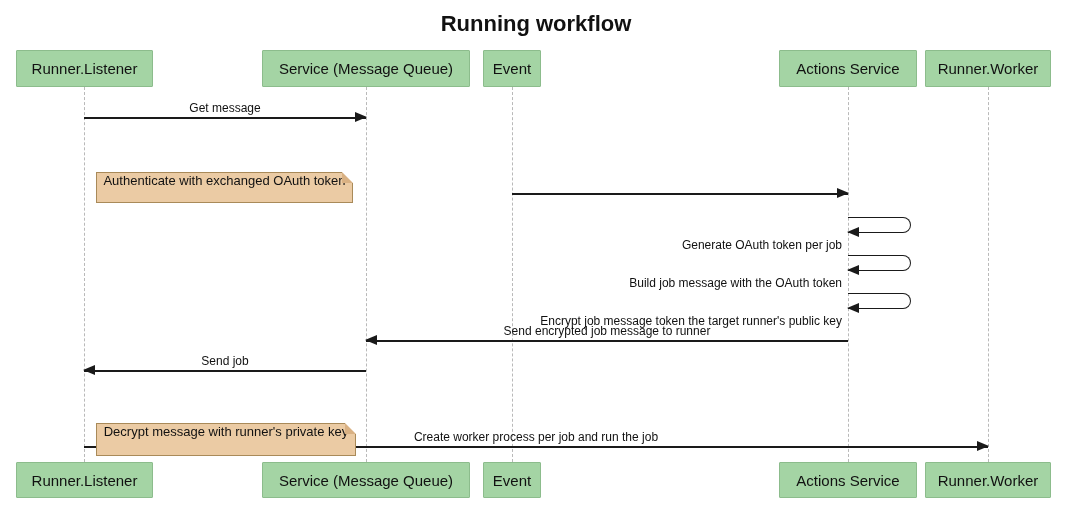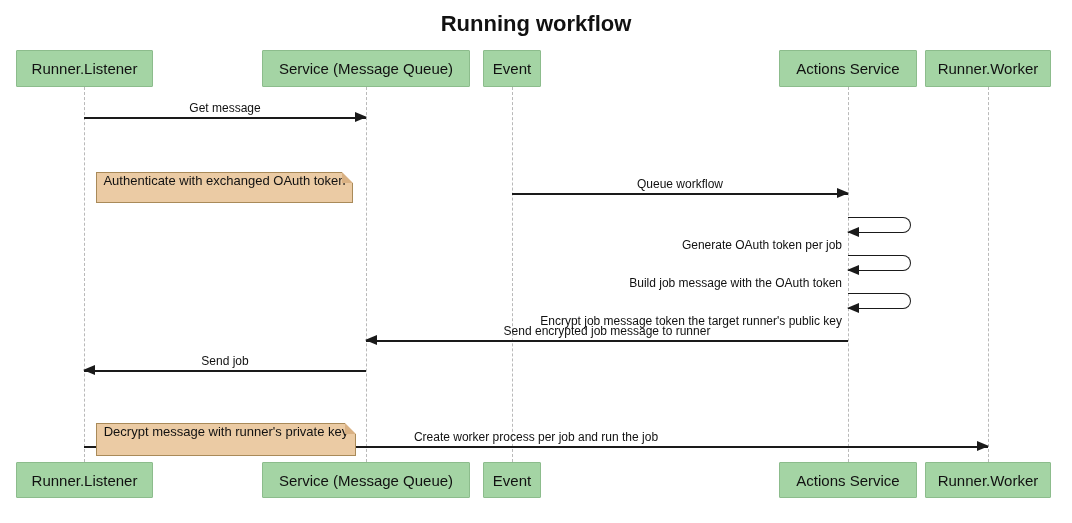--- a/index.html
+++ b/index.html
@@ -102,21 +102,20 @@
   <div class="arrow" style="left:84px;top:112px;width:282px">
     <div class="line"></div>
     <div class="head right"></div>
   </div>
 
   <div class="note" style="left:96px;top:133px;width:257px;height:31px">
     <span>Authenticate with exchanged OAuth token</span>
     <span class="fold"></span>
   </div>
 
-  <div class="msg-label" style="left:512px;top:176px;width:336px">Queue workflow</div>
   <div class="arrow" style="left:512px;top:188px;width:336px">
     <div class="line"></div>
     <div class="head right"></div>
   </div>
 
   <div class="msg-label right-align" style="left:342px;top:209px;width:500px">Generate OAuth token per job</div>
   <div class="self-loop" style="left:848px;top:217px">
     <div class="head"></div>
   </div>
 

